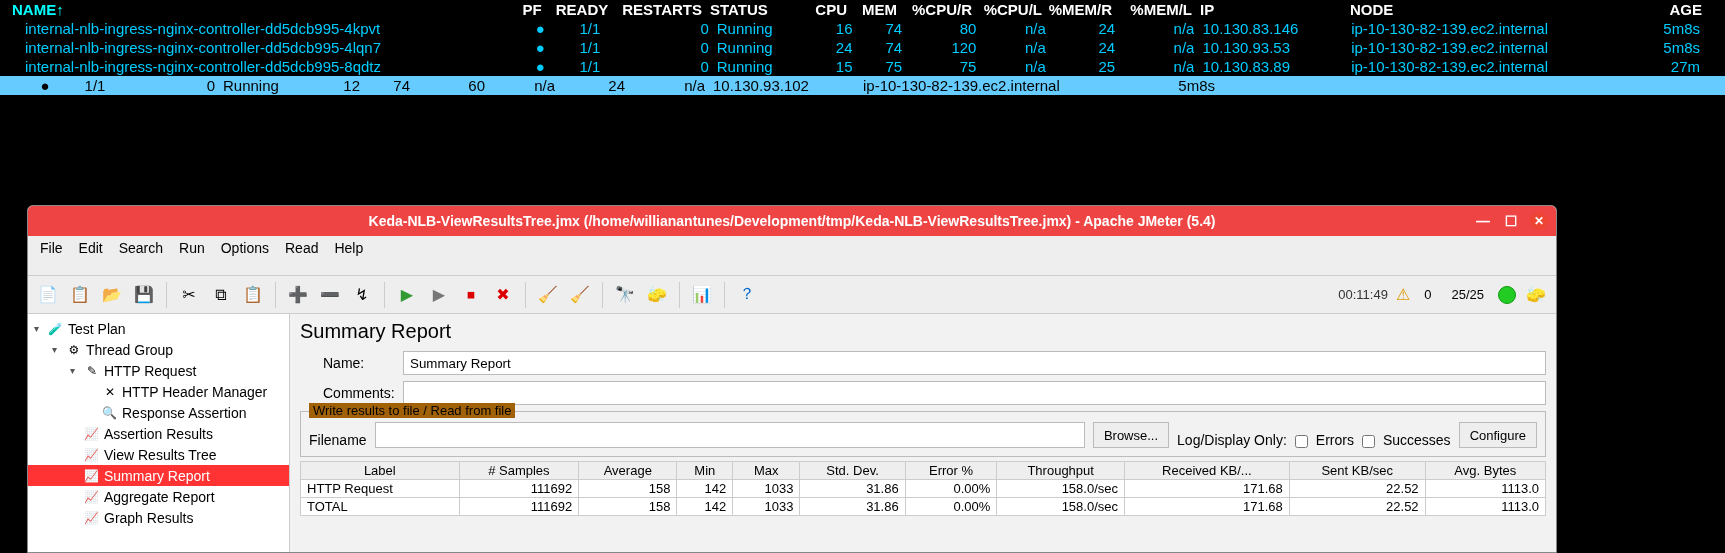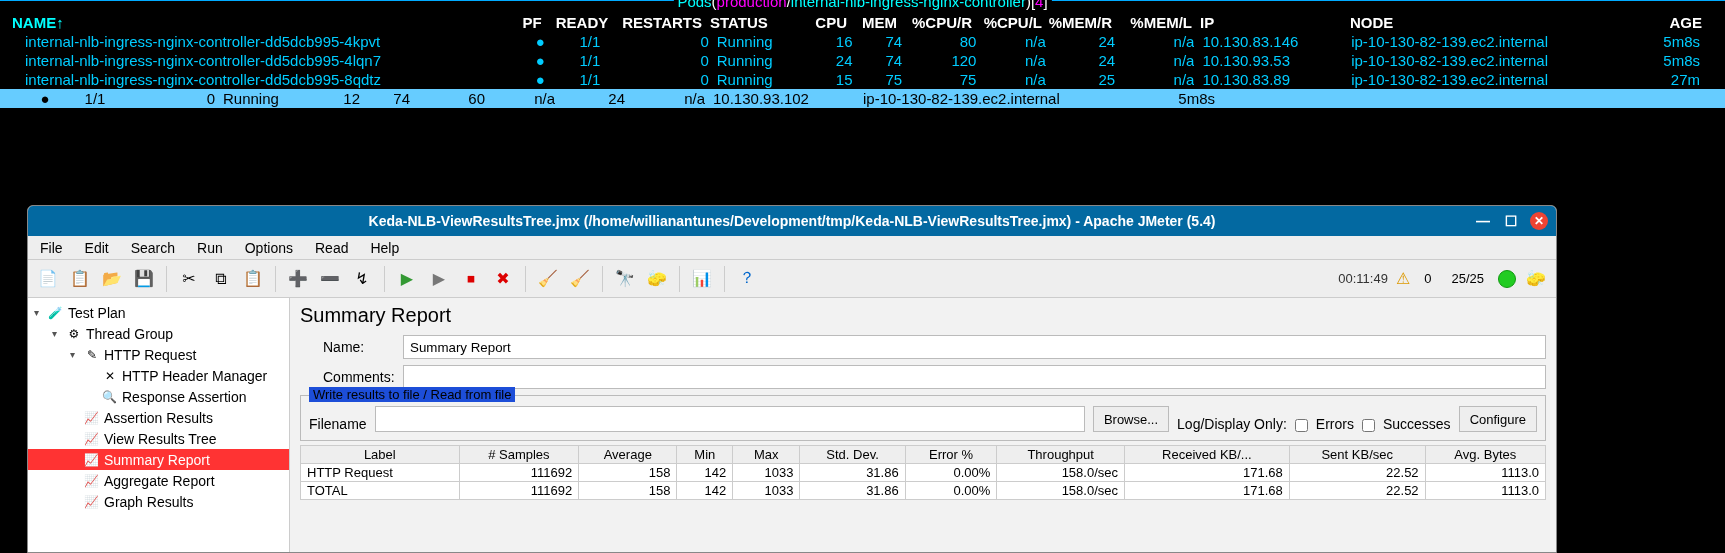--- a/index.html
+++ b/index.html
@@ -12,25 +12,25 @@
 .hdr-row { display:flex; color:#fff; font-weight:bold; padding:0 12px; }
 .hdr-row .sort{color:#0ff;}
 .pod-row { display:flex; padding:0 25px; color:#0cf; }
 .pod-row.sel { background:#6cf; color:#000; }
 .pod-row.sel .cell{color:#000;}
 .cell{white-space:nowrap; overflow:hidden;}
 .c-name{width:500px;} .c-pf{width:40px;text-align:center;} .c-ready{width:60px;text-align:center;} .c-rest{width:90px;text-align:right;} .c-stat{width:90px;padding-left:8px;} .c-cpu{width:55px;text-align:right;} .c-mem{width:50px;text-align:right;} .c-cr{width:75px;text-align:right;} .c-cl{width:70px;text-align:right;} .c-mr{width:70px;text-align:right;} .c-ml{width:80px;text-align:right;} .c-ip{width:150px;padding-left:8px;} .c-node{width:300px;padding-left:8px;} .c-age{width:60px;text-align:right;}
 .pf-dot{color:#0cf;}
 
 .jm-win { position:absolute; top:205px; left:27px; width:1530px; height:348px; background:#f2f2f2; border:1px solid #888; border-radius:6px 6px 0 0; overflow:hidden; font-size:14px; }
-.jm-title { background:#0369a1; color:#fff; height:30px; line-height:30px; text-align:center; font-weight:bold; position:relative; font-size:14px;}
+.jm-title { background:#ef4444; color:#fff; height:30px; line-height:30px; text-align:center; font-weight:bold; position:relative; font-size:14px;}
 .jm-title .wc{position:absolute;right:8px;top:6px;display:flex;gap:10px;}
 .jm-title .wbtn{width:18px;height:18px;display:inline-flex;align-items:center;justify-content:center;}
 .jm-title .close{background:#e43;border-radius:9px;color:#fff;font-size:12px;}
-.jm-menu { background:#eee; height:24px; display:flex; gap:10px; padding:2px 6px; font-size:14px; border-bottom:1px solid #ccc;}
+.jm-menu { background:#eee; height:40px; display:flex; gap:4px; padding:2px 6px; font-size:14px; border-bottom:1px solid #ccc;}
 .jm-menu span{padding:2px 6px; cursor:default;}
 .jm-tb { background:#eee; height:38px; display:flex; align-items:center; gap:8px; padding:0 8px; border-bottom:1px solid #ccc;}
 .jm-tb .ico{width:24px;height:24px;display:flex;align-items:center;justify-content:center;font-size:16px;}
 .jm-tb .sep{width:1px;height:26px;background:#ccc;margin:0 2px;}
 .jm-tb .sp{flex:1;}
 .jm-tb .elapsed{font-size:13px;color:#333;}
 .jm-tb .warn{color:#d90;font-size:16px;}
 .jm-tb .cnt{font-size:13px;margin:0 6px;}
 .jm-tb .led{width:18px;height:18px;border-radius:9px;background:#2c2;border:1px solid #191;}
 .jm-body{display:flex;height:256px;}
@@ -38,39 +38,33 @@
 .jm-tree .tn{display:flex;align-items:center;height:21px;padding-left:6px;gap:4px;white-space:nowrap;}
 .jm-tree .tn.sel{background:#f33;color:#fff;}
 .jm-tree .tog{width:10px;font-size:10px;color:#555;}
 .jm-tree .ti{width:16px;text-align:center;font-size:12px;}
 .jm-main{flex:1;background:#f2f2f2;padding:6px 10px;overflow:hidden;}
 .jm-main h2{font-size:20px;font-weight:normal;margin-bottom:8px;}
 .jm-frow{display:flex;align-items:center;margin-bottom:6px;font-size:14px;}
 .jm-frow label{width:80px;margin-left:23px;}
 .jm-frow input[type=text]{flex:1;height:24px;border:1px solid #bbb;padding:0 6px;background:#fff;}
 .jm-fs{border:1px solid #bbb;padding:10px 8px 8px;position:relative;margin-bottom:4px;}
-.jm-fs .lg{position:absolute;top:-9px;left:8px;background:#1d4ed8;padding:0 4px;font-size:13px;}
+.jm-fs .lg{position:absolute;top:-9px;left:8px;background:#a16207;padding:0 4px;font-size:13px;}
 .jm-fs .row{display:flex;align-items:flex-end;gap:8px;font-size:14px;}
 .jm-fs .row input.fn{flex:1;height:26px;border:1px solid #bbb;}
 .jm-fs .btn{height:26px;padding:0 10px;border:1px solid #bbb;background:#eee;font-size:13px;}
 .jm-tbl{width:100%;border-collapse:collapse;font-size:13px;margin-top:4px;}
 .jm-tbl th,.jm-tbl td{border:1px solid #ccc;padding:1px 6px;height:18px;background:#fff;}
 .jm-tbl th{background:#eee;font-weight:normal;text-align:center;}
 .jm-tbl td.n{text-align:right;}
 </style>
 </head>
 <body>
 
 <div class="term">
-  <div class="k9s-header">
-    <div class="line"></div>
-    <span class="lbl">
-      <span class="cy">Pods</span><span class="w">(</span><span class="mg">production</span><span class="w">/</span><span class="cy">internal-nlb-ingress-nginx-controller</span><span class="w">)[</span><span class="mg">4</span><span class="w">]</span>
-    </span>
-  </div>
   <div class="hdr-row">
     <span class="cell c-name"><span class="sort">NAME</span><span class="sort">↑</span></span>
     <span class="cell c-pf">PF</span>
     <span class="cell c-ready">READY</span>
     <span class="cell c-rest">RESTARTS</span>
     <span class="cell c-stat">STATUS</span>
     <span class="cell c-cpu">CPU</span>
     <span class="cell c-mem">MEM</span>
     <span class="cell c-cr">%CPU/R</span>
     <span class="cell c-cl">%CPU/L</span>

